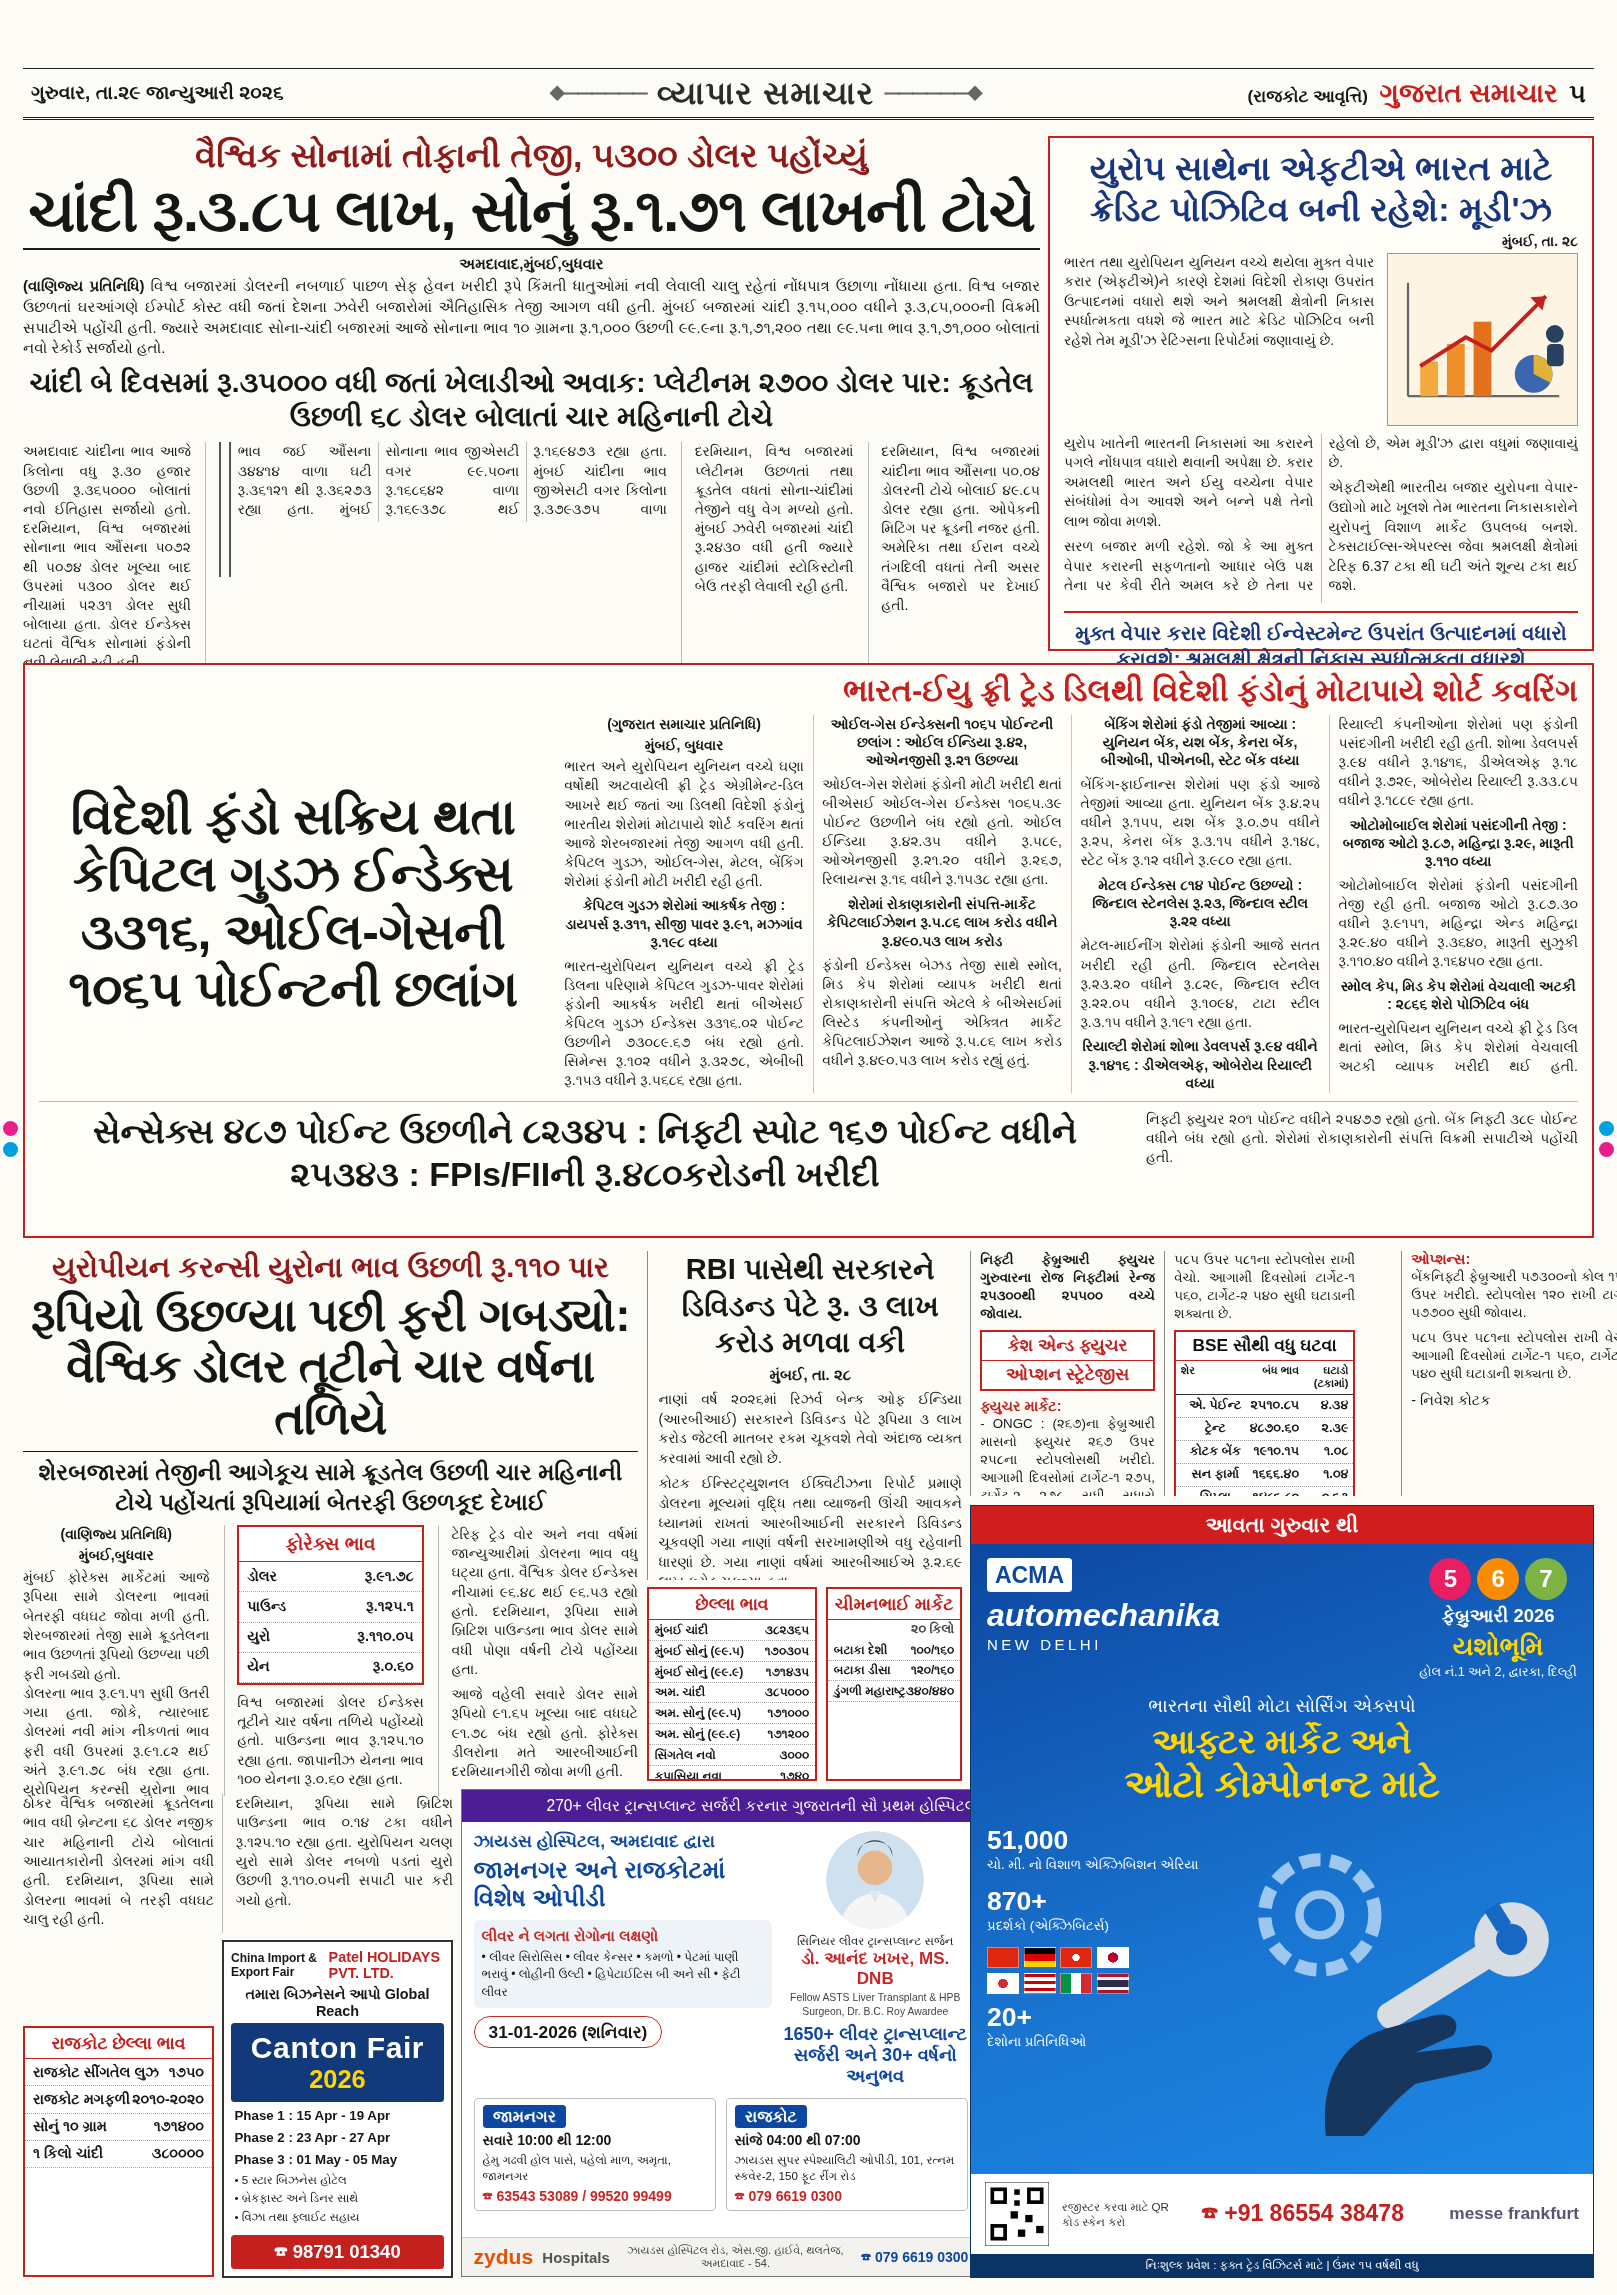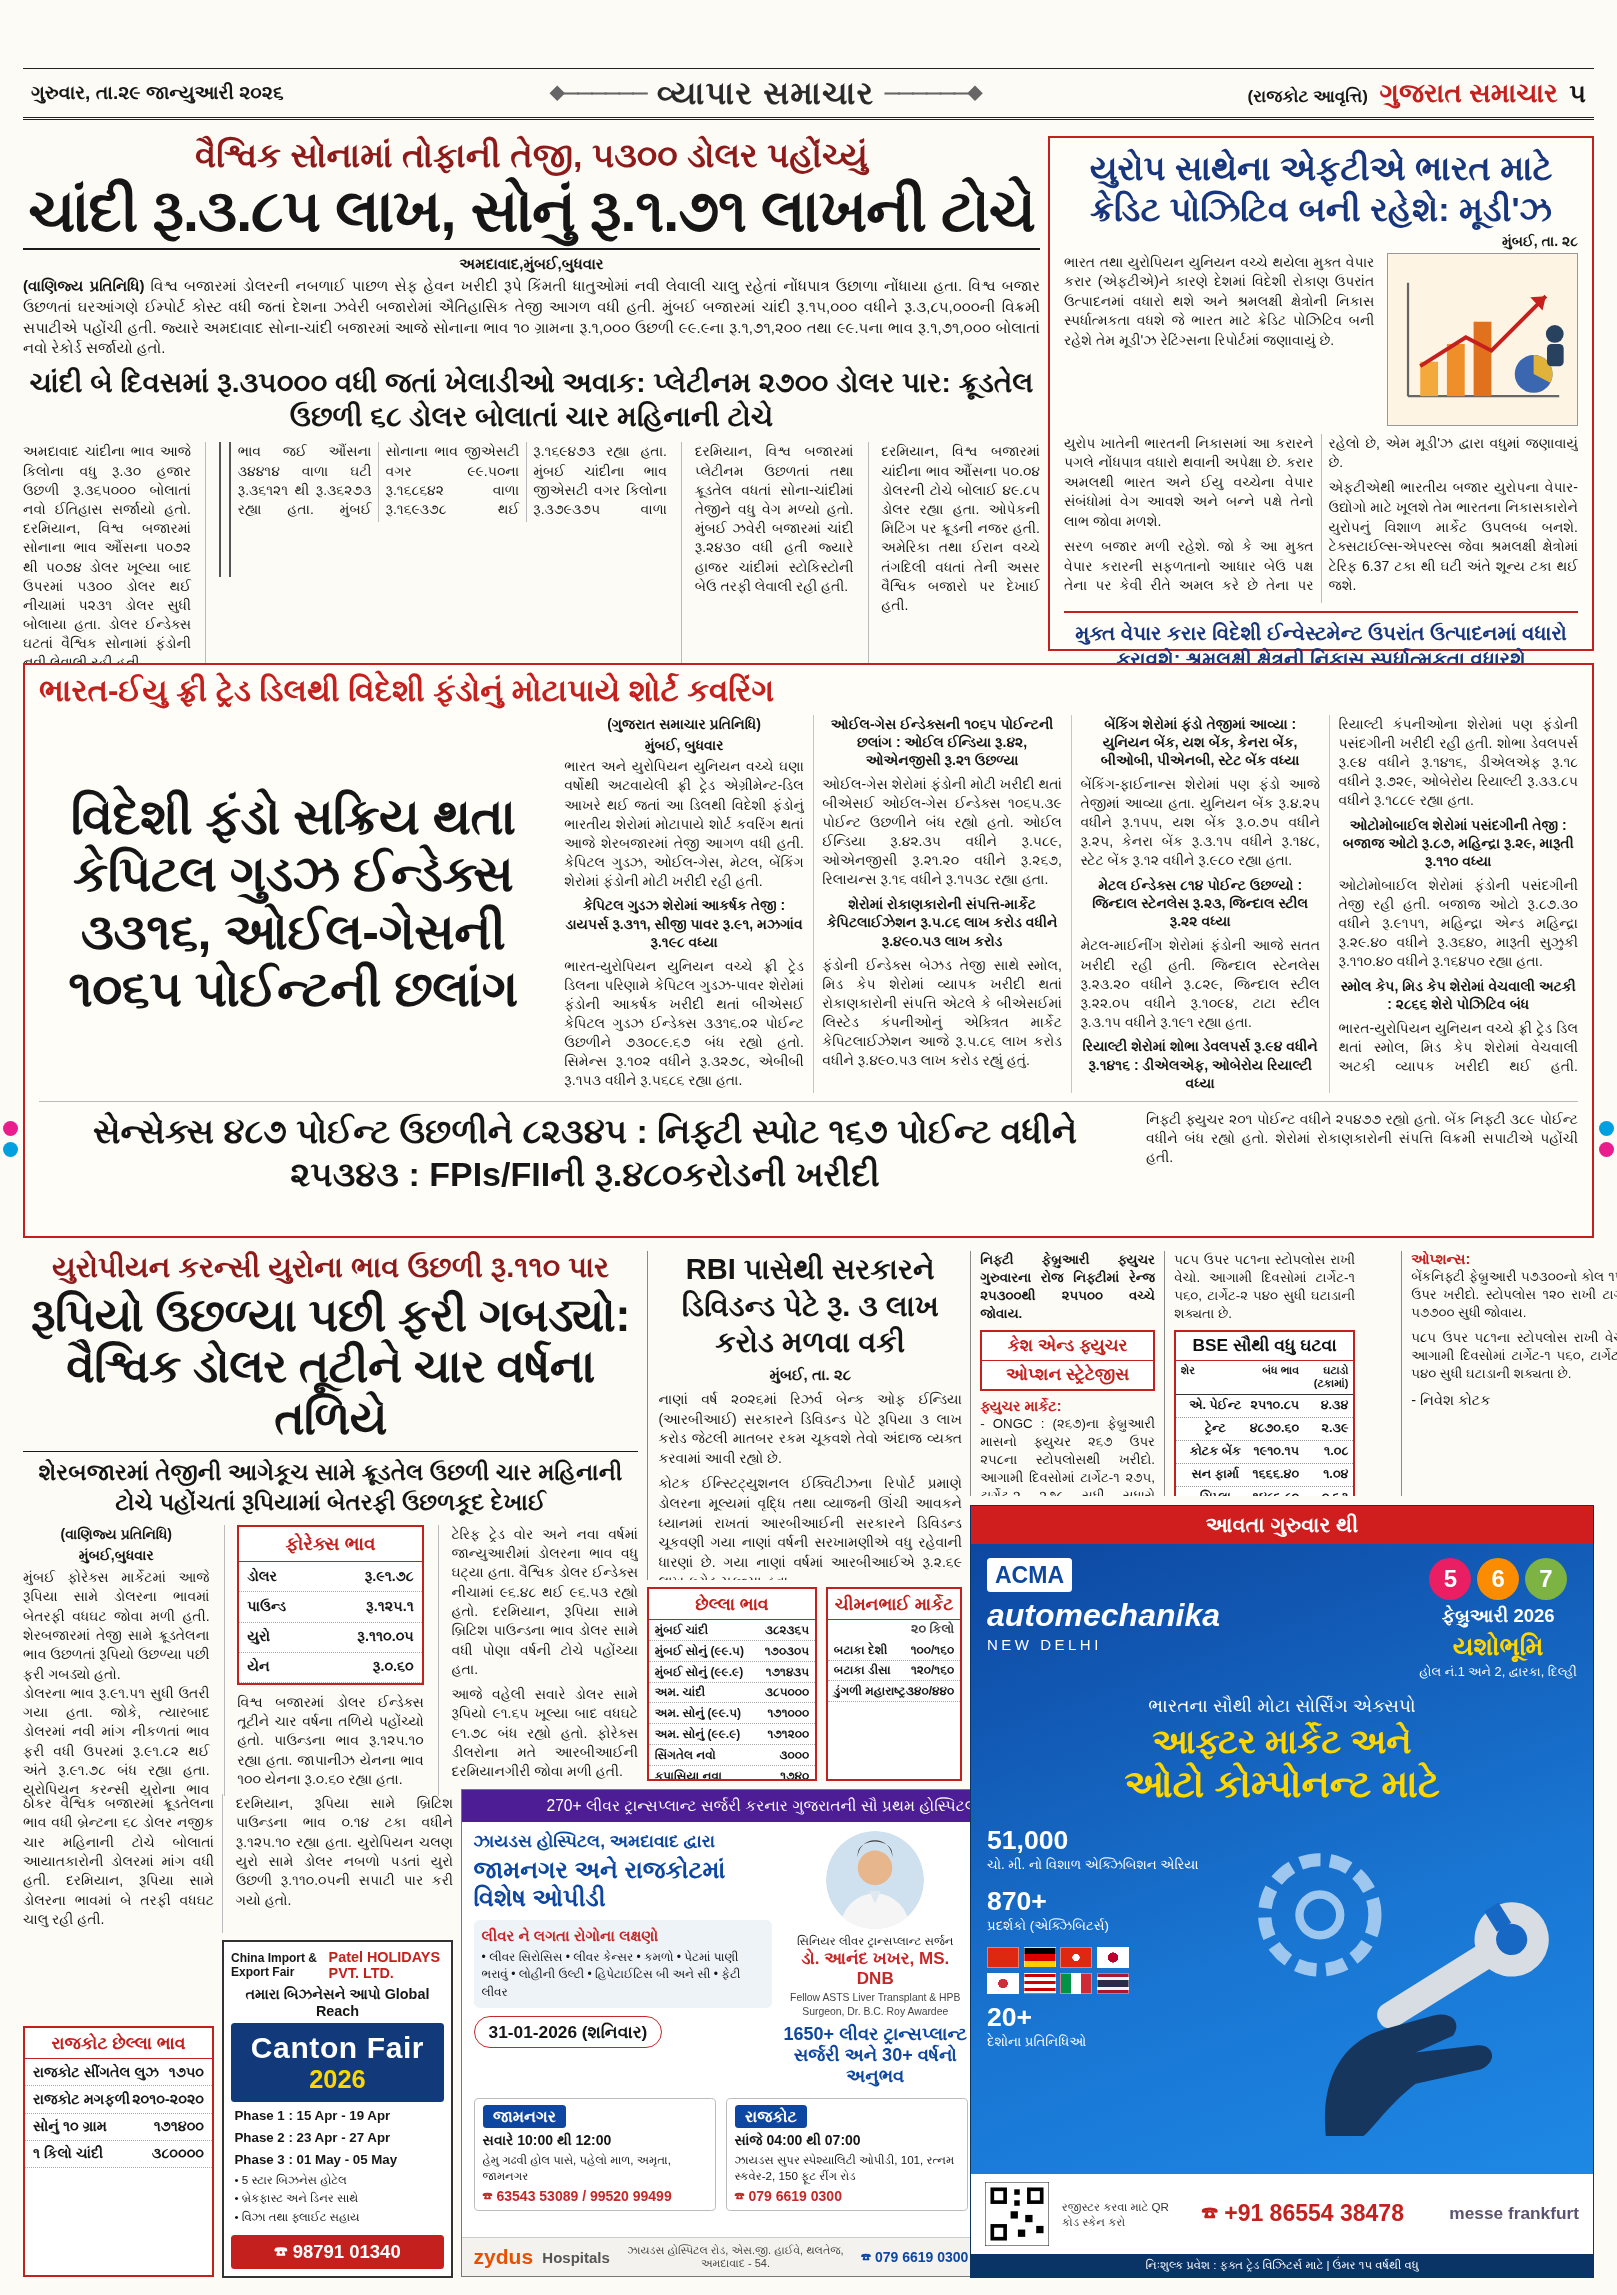--- a/index.html
+++ b/index.html
@@ -45,21 +45,21 @@
 .md-head{font-size:34px;font-weight:bold;color:#17367e;text-align:center;line-height:1.18}
 .md-date{font-size:14px;font-weight:bold;text-align:right;margin:4.6px 0 2.3px}
 .md-row{display:flex;gap:12.7px}
 .md-p{font-size:14px;line-height:1.4;text-align:justify;flex:1}
 .md-fig{width:191px;height:173px;border:0.6px solid #999;background:#fdf4e6;flex:none}
 .md-cols{column-count:2;column-gap:15px;column-rule:0.6px solid #bbb;margin-top:8px;height:169px;overflow:hidden;font-size:14px;line-height:1.4;text-align:justify}
 .md-cols p{margin-bottom:5.8px}
 .md-foot{border-top:2.3px solid #c4201d;margin-top:8px;padding-top:7px;font-size:20px;line-height:1.32;font-weight:bold;color:#17367e;text-align:center}
 
 .fii{border:2.9px solid #c4201d;padding:8px 14px;background:#fffdf8}
-.fii-kicker{font-size:31px;font-weight:bold;color:#c4201d;text-align:left;margin-bottom:5.8px}
+.fii-kicker{font-size:31px;font-weight:bold;color:#c4201d;text-align:right;margin-bottom:5.8px}
 .fii-main{display:flex;gap:17.3px}
 .fii-headwrap{width:508px;display:flex;align-items:center;flex:none}
 .fii-headline{font-size:50px;font-weight:bold;line-height:1.15;text-align:center;letter-spacing:-0.6px}
 .fii-cols{flex:1;column-count:4;column-gap:18.5px;column-rule:0.6px solid #c5c5c5;height:378px;overflow:hidden;font-size:14px;line-height:1.36;text-align:justify}
 .fp{margin-bottom:5.8px}
 .fh{font-weight:bold;text-align:center;margin:5.8px 0;break-inside:avoid;line-height:1.3}
 .credit{font-weight:bold;text-align:center;margin-bottom:2.3px}
 .fii-bottom{display:flex;gap:15px;margin-top:8px;border-top:0.6px solid #bbb;padding-top:8px}
 .fii-foot{width:1092px;flex:none;font-size:34px;font-weight:bold;text-align:center;line-height:1.28}
 .fii-tail{flex:1;font-size:14px;line-height:1.36;text-align:justify}

